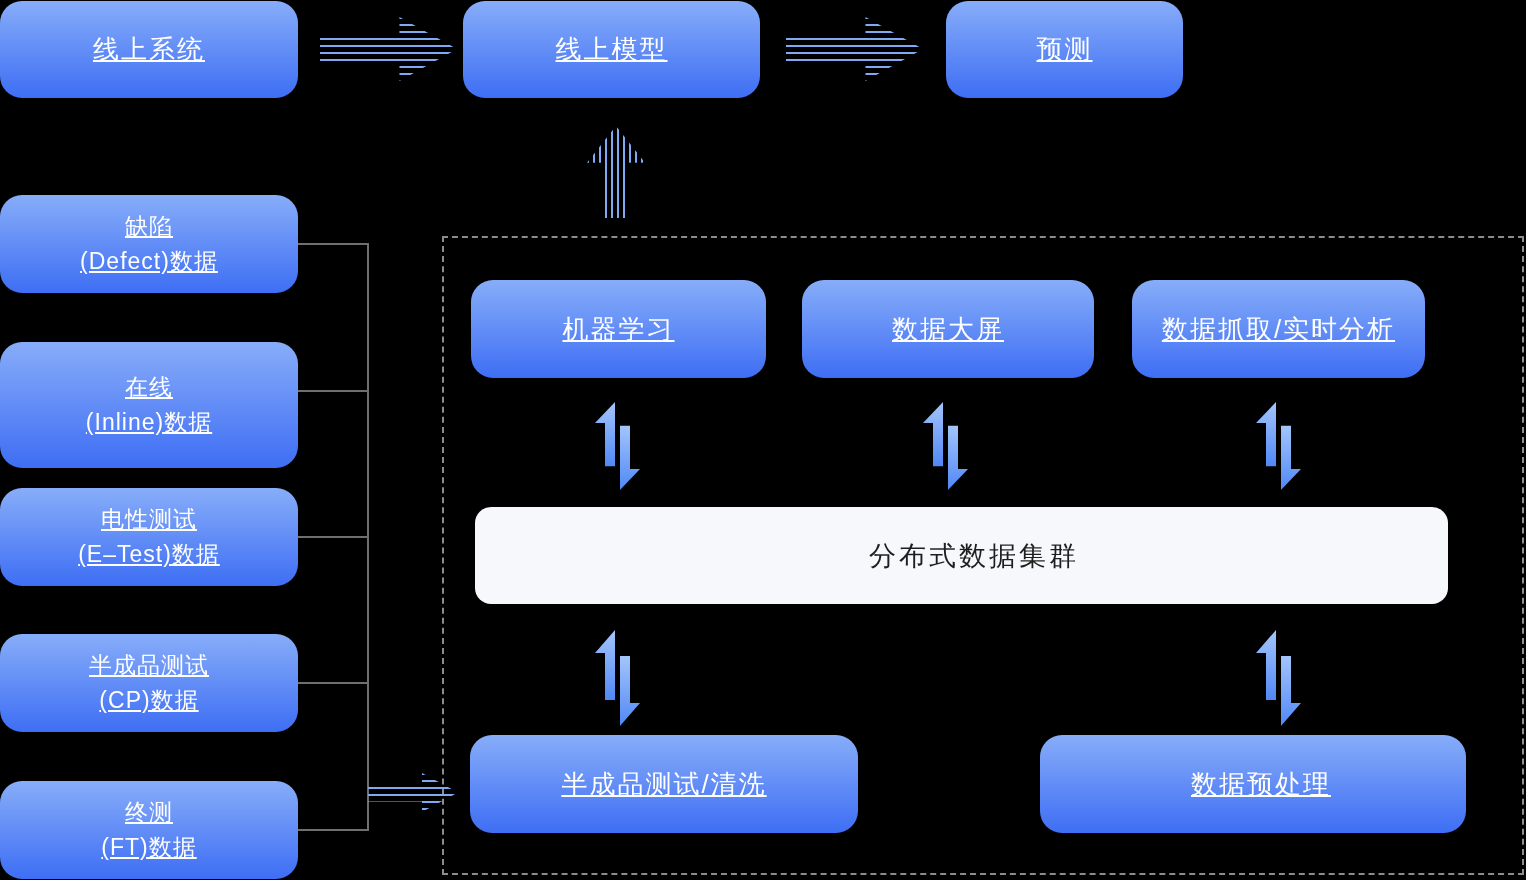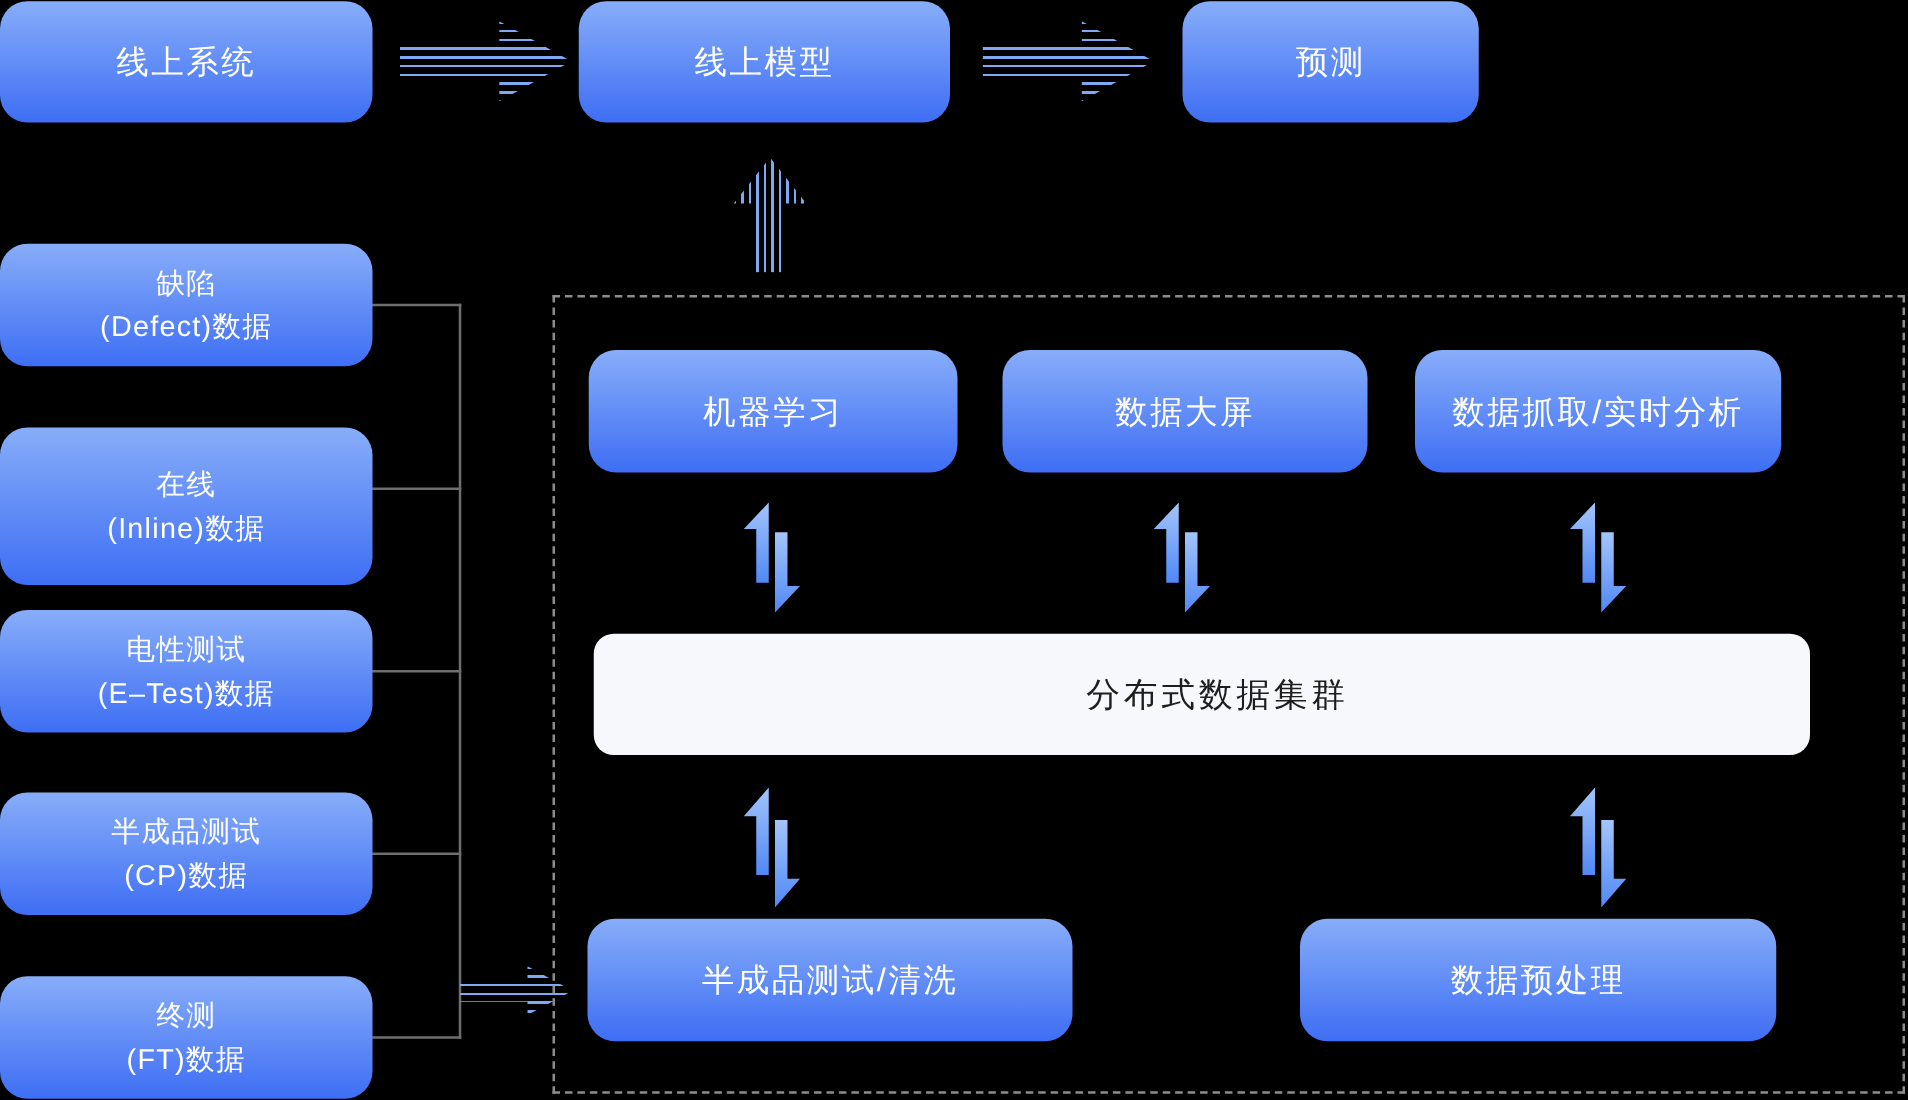--- a/index.html
+++ b/index.html
@@ -4,21 +4,21 @@
 <style>
   html,body{margin:0;padding:0;background:#000;}
   .canvas{
     position:relative;width:1526px;height:880px;background:#000;
     font-family:"Liberation Sans",sans-serif;overflow:hidden;
   }
   .node{
     position:absolute;border-radius:22px;
     background:linear-gradient(180deg,#87adf9 0%,#3e6ef4 100%);
     color:#fff;display:flex;align-items:center;justify-content:center;
-    font-size:26px;font-weight:500;letter-spacing:2px;
+    font-size:26px;font-weight:500;letter-spacing:2px;text-decoration:underline;
   }
   .node.two-line{flex-direction:column;gap:12px;font-size:23px;letter-spacing:1px;}
   .node.two-line span{line-height:1;}
   .cluster{
     position:absolute;border-radius:16px;background:#f6f8fb;
     color:#1e1e1e;display:flex;align-items:center;justify-content:center;
     font-size:27px;font-weight:500;letter-spacing:3px;
   }
   .dashed-box{
     position:absolute;left:442px;top:236px;width:1082px;height:639px;
@@ -141,17 +141,17 @@
   <div class="dbl-arrow" style="left:1256px;top:630px;width:45px;height:96px;">
     <svg viewBox="0 0 45 100" preserveAspectRatio="none">
       <polygon points="20,0 0,24 10,24 10,73 20,73" fill="url(#dag)"></polygon>
       <polygon points="25,100 45,76 35,76 35,27 25,27" fill="url(#dag)"></polygon>
     </svg>
   </div>
 
   <div class="node" style="left:470px;top:735px;width:388px;height:98px;">
     <span>半成品测试/清洗</span>
   </div>
-  <div class="node" style="left:1040px;top:735px;width:381px;height:98px;">
+  <div class="node" style="left:1040px;top:735px;width:410px;height:98px;padding-left:16px;">
     <span>数据预处理</span>
   </div>
 
 </div>
 
 </body></html>

